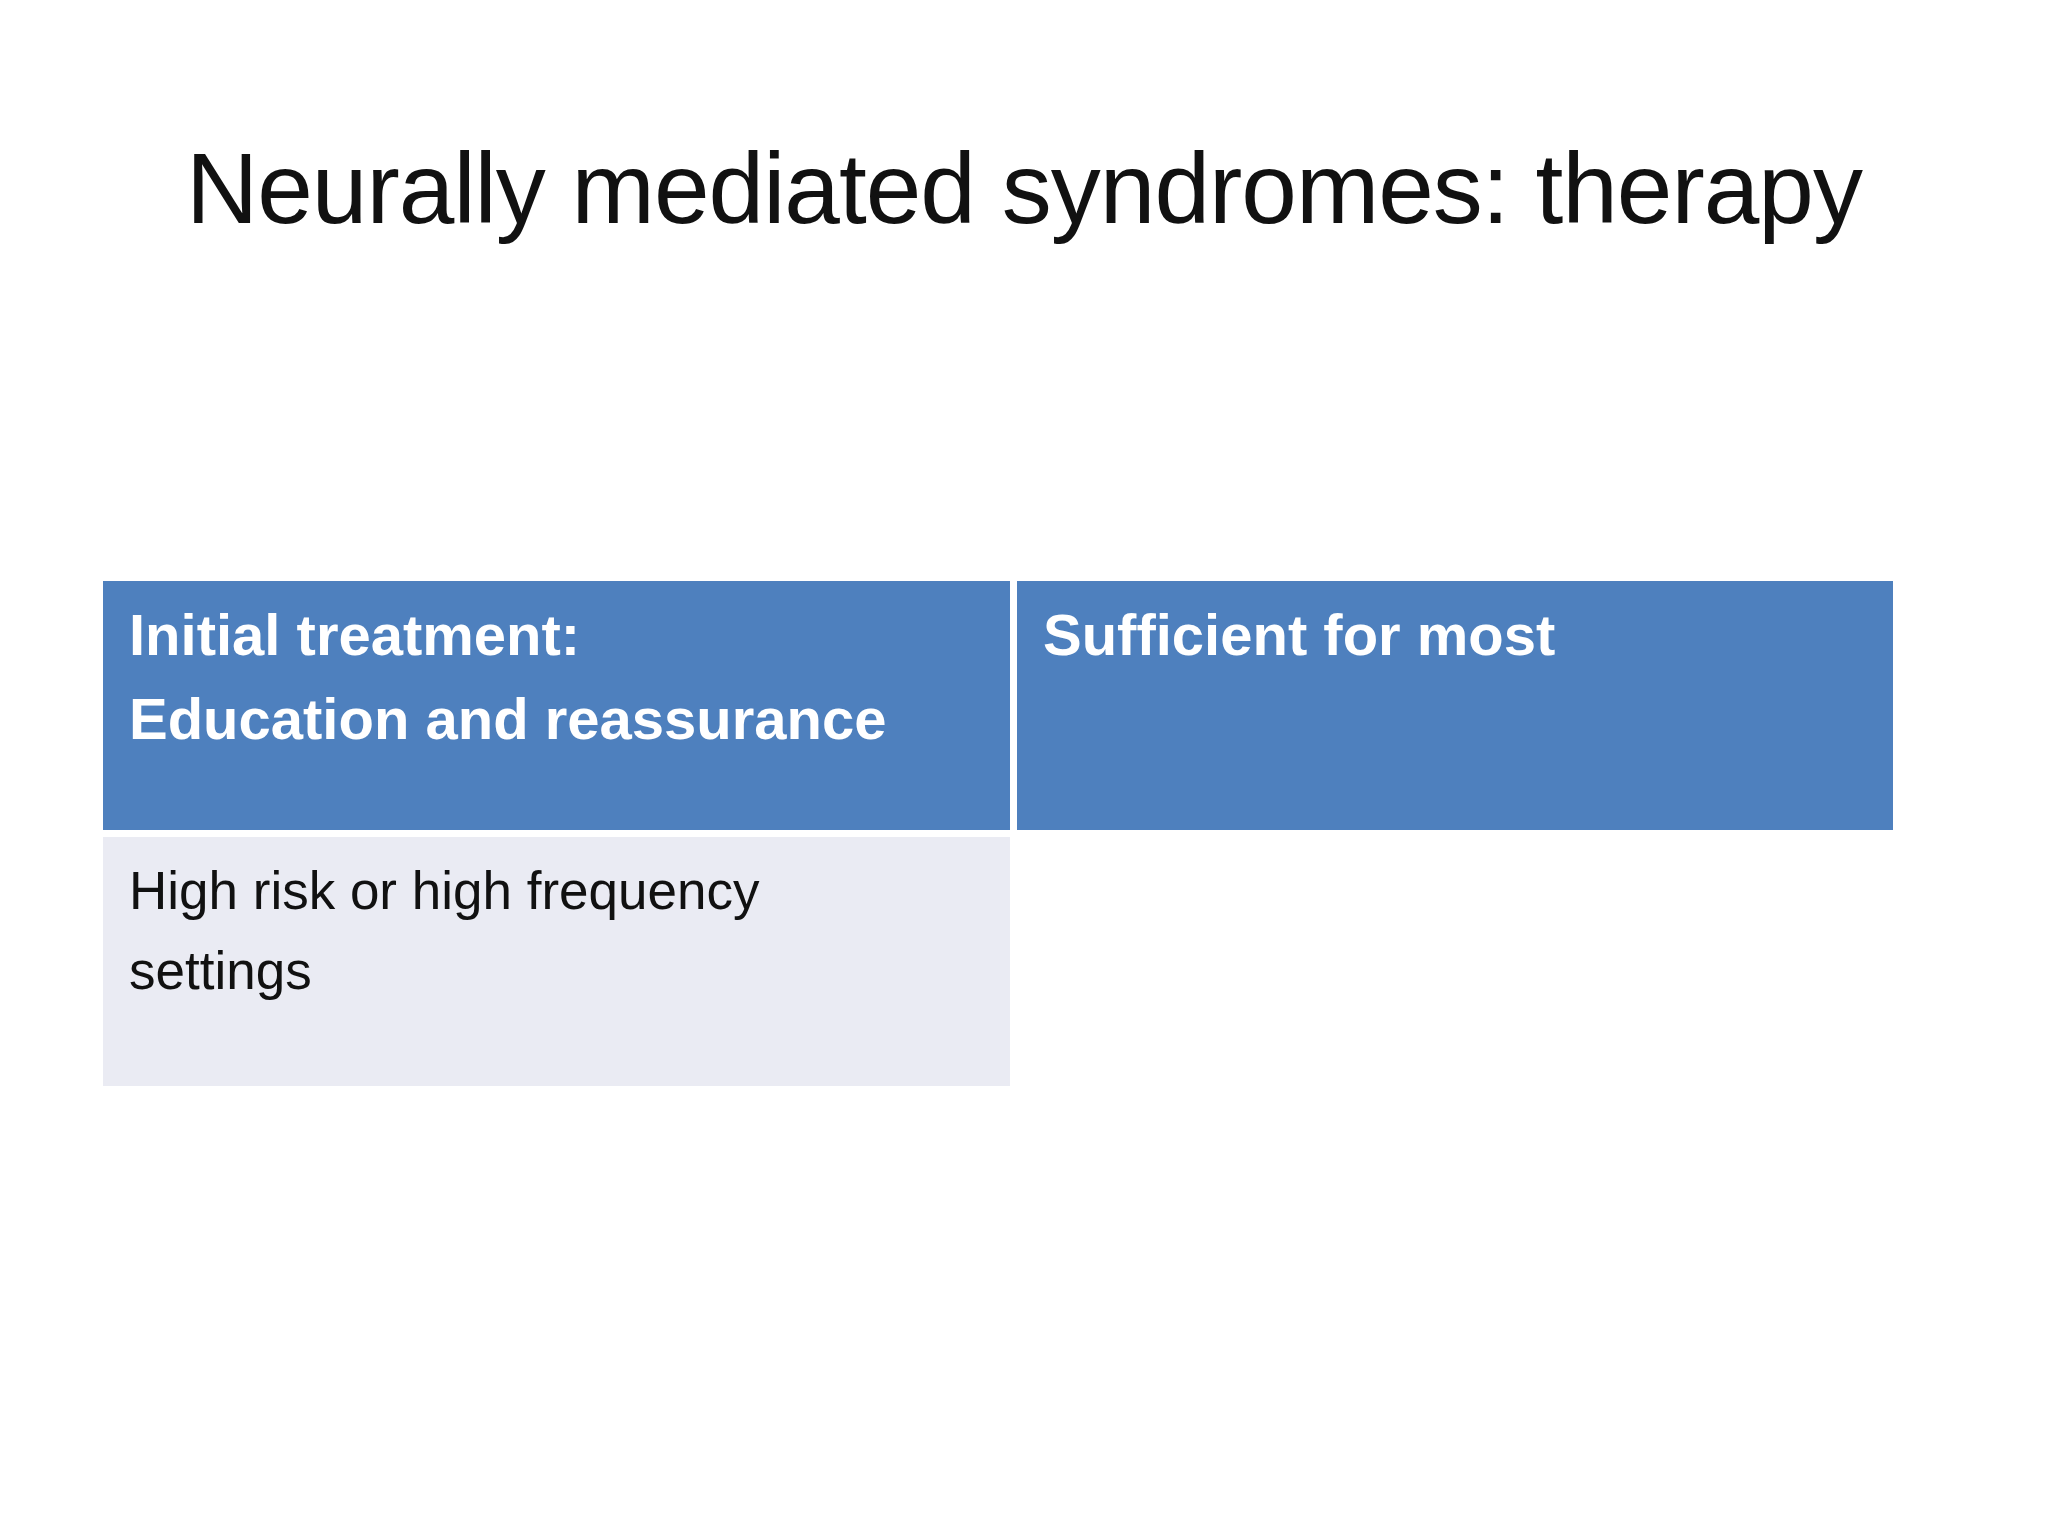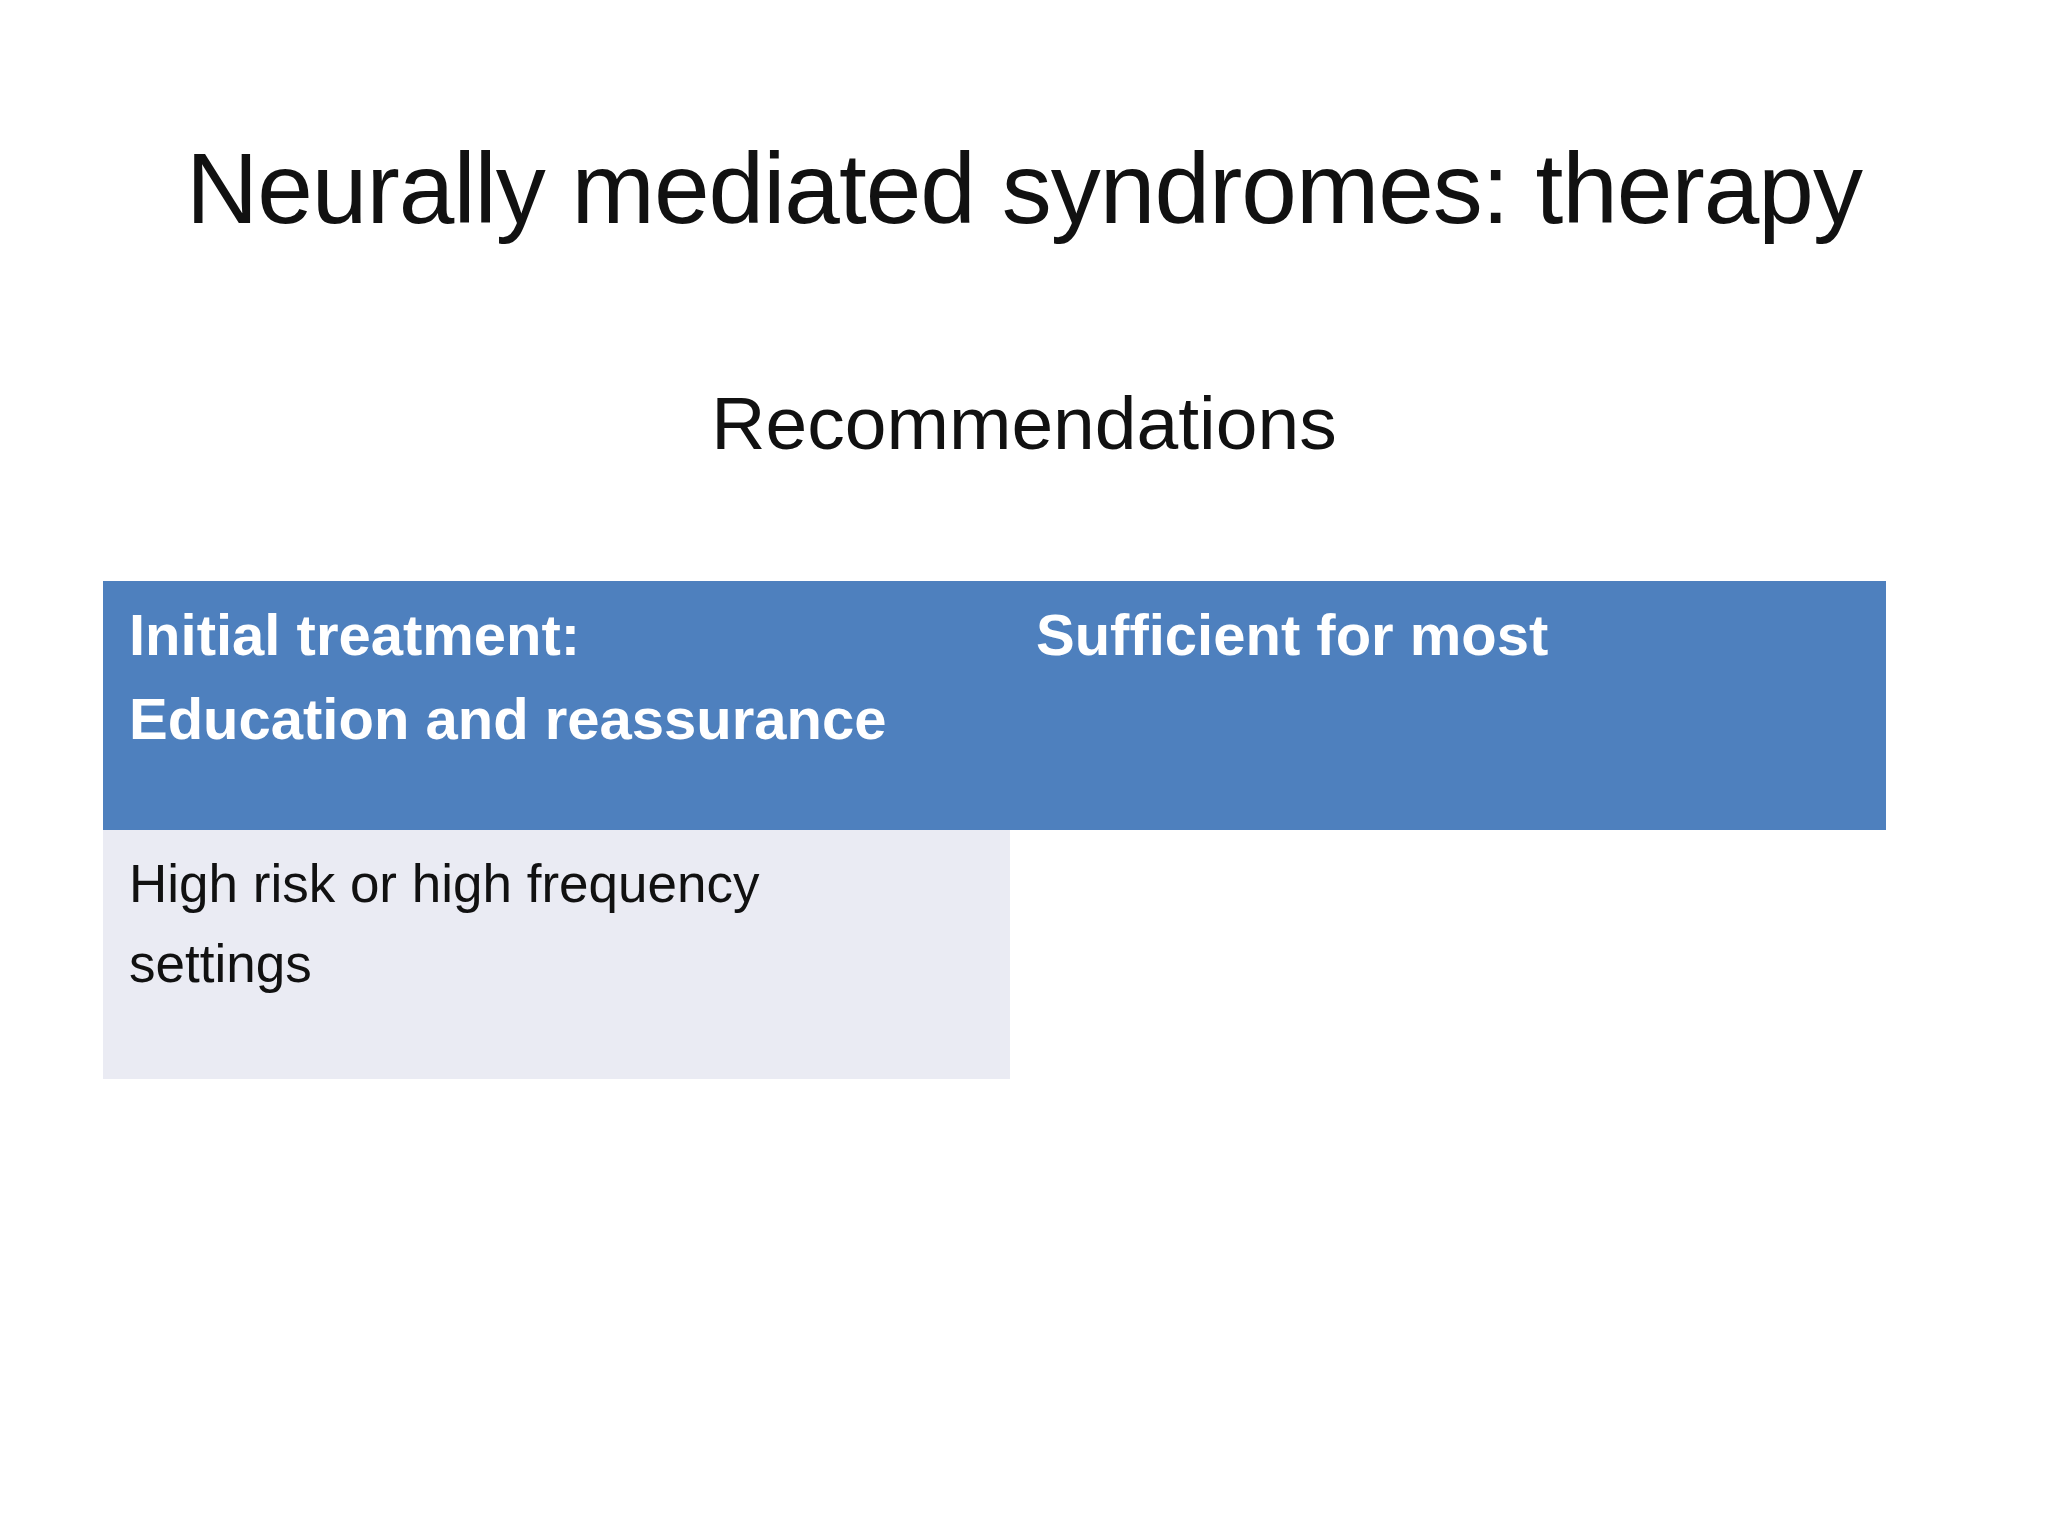--- a/index.html
+++ b/index.html
@@ -38,20 +38,21 @@
     line-height: 1.2;
     color: var(--body-text, #111111);
   }
   .rec-table {
     position: absolute;
     left: 103px;
     top: 581px;
     display: grid;
     grid-template-columns: 907px 876px;
     grid-template-rows: 249px 249px 249px;
+    gap: 7px;
     background: transparent;
   }
   .cell {
     box-sizing: border-box;
     padding: 14px 26px;
     font-size: 53px;
     line-height: 1.5;
     color: var(--body-text, #111111);
     white-space: pre-line;
     overflow: hidden;
@@ -67,21 +68,20 @@
   .cell.band1 { background: var(--band1-bg, #D2D7E6); }
   .cell.band2 { background: var(--band2-bg, #EAEBF3); }
 </style>
 </head>
 <body>
 
 <div class="slide">
 
   <div class="title">Neurally mediated syndromes: therapy</div>
 
-  <div class="subtitle">Recommendations</div>
 
   <div class="rec-table">
 
     <div class="cell header">Initial treatment:
 Education and reassurance</div>
 
     <div class="cell header">Sufficient for most</div>
 
 
 

